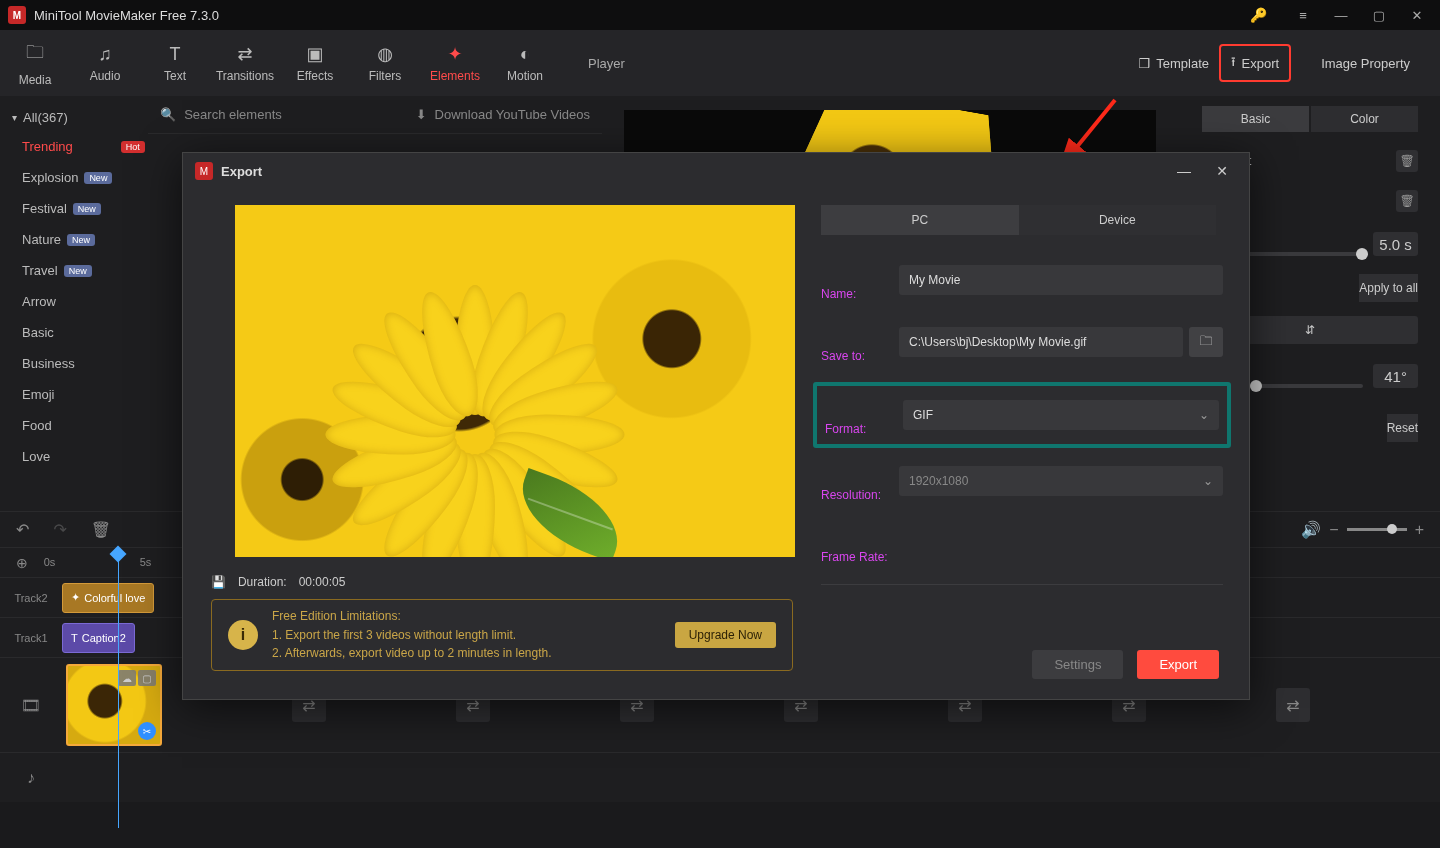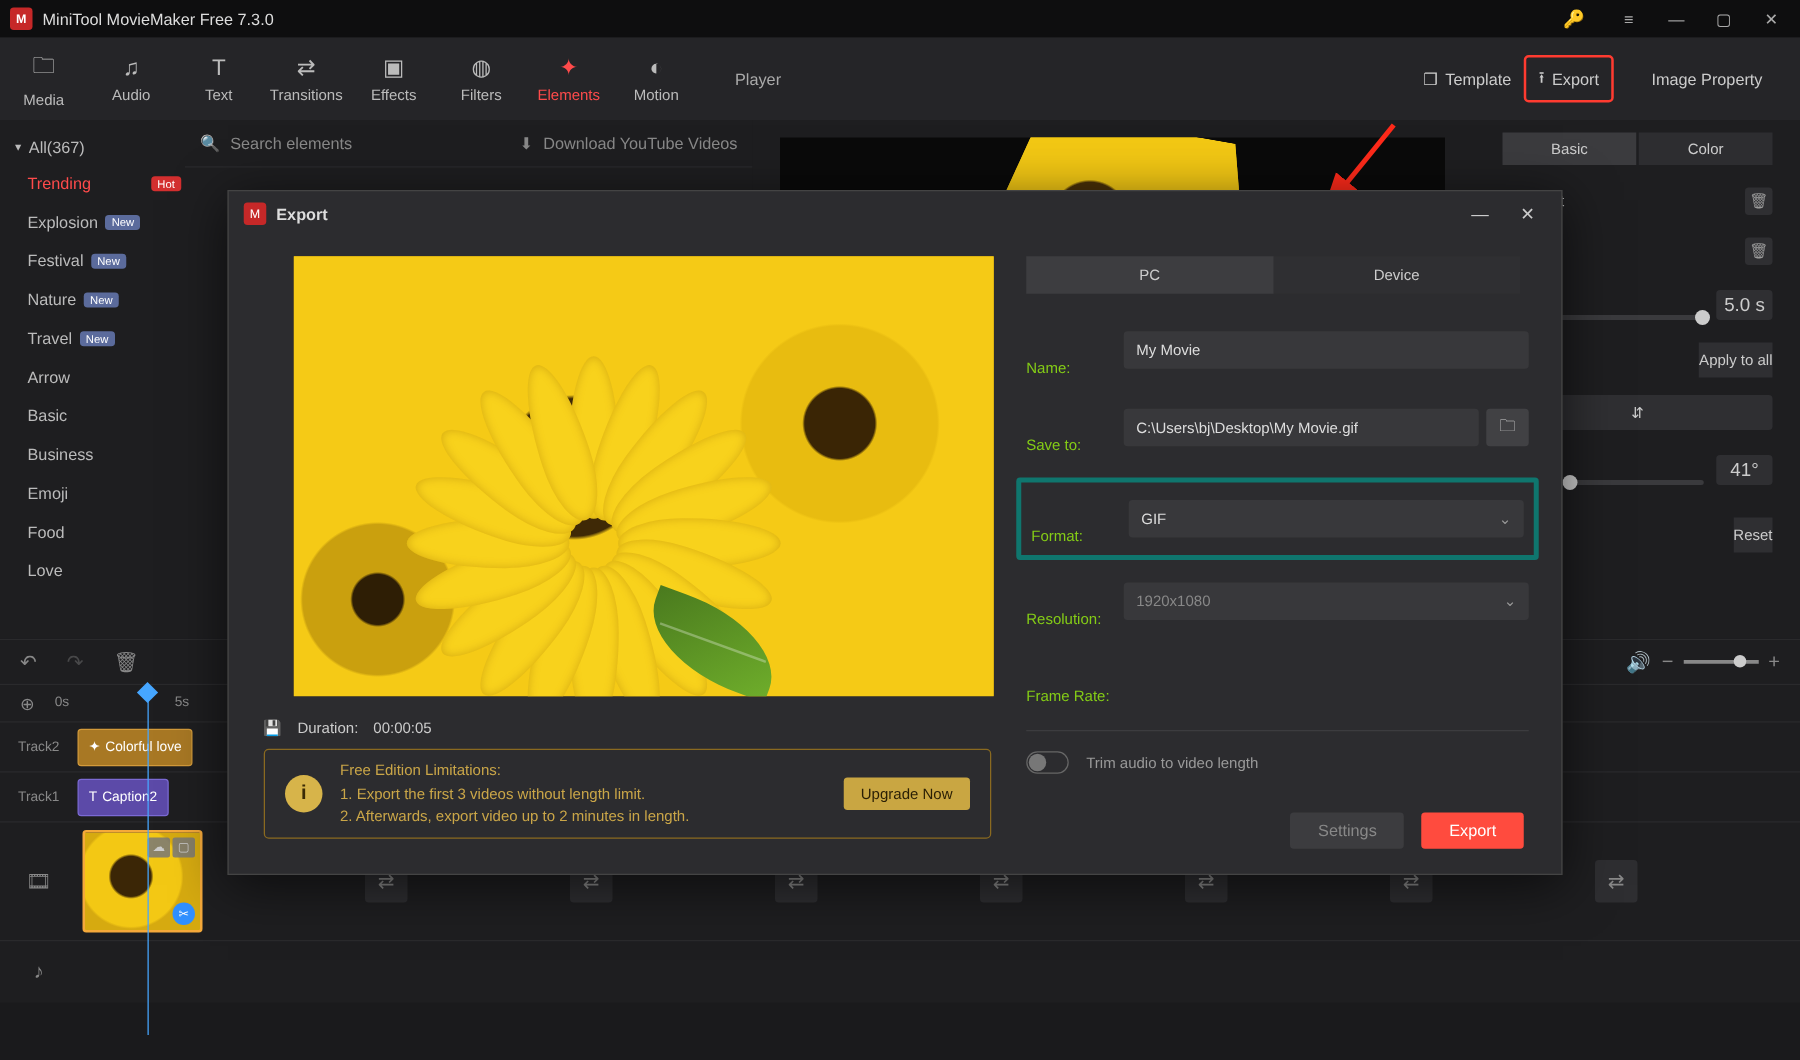--- a/index.html
+++ b/index.html
@@ -122,21 +122,21 @@
 .mb-limitbox .i{width:30px;height:30px;border-radius:50%;background:#d7b44a;color:#3a2a06;display:flex;align-items:center;justify-content:center;font-weight:bold;font-size:16px;}
 .mb-limitbox .textcol{flex:1;font-size:12px;color:#caa648;line-height:1.55;}
 .mb-limitbox .upgrade{padding:6px 14px;background:#c9a642;color:#2a1f05;border-radius:3px;font-size:12px;}
 
 .mb-right{flex:1;padding-right:6px;}
 .dest-tabs{display:flex;width:395px;height:30px;margin-bottom:24px;}
 .dest-tab{flex:1;display:flex;align-items:center;justify-content:center;font-size:12px;color:#ccc;}
 .dest-tab.active{background:#3d3d40;}
 .dest-tab.inactive{background:#2f2f32;}
 .field-row{display:flex;align-items:center;margin-bottom:20px;}
-.field-row .lbl{width:78px;font-size:12px;color:#84cc16;margin-top:28px;}
+.field-row .lbl{width:78px;font-size:12px;color:#d946ef;margin-top:28px;}
 .field-row .inp{flex:1;height:30px;background:#38383b;border-radius:3px;padding:0 10px;font-size:12px;color:#ddd;display:flex;align-items:center;}
 .field-row .inp.dim{color:#888;}
 .field-row .fbtn{width:34px;height:30px;background:#414144;margin-left:6px;border-radius:3px;display:flex;align-items:center;justify-content:center;}
 .field-hl{border:4px solid #0f766e;border-radius:3px;padding:8px 8px;margin:-8px -8px 12px -8px;}
 .chev{margin-left:auto;color:#999;font-size:12px;}
 .trim-row{display:flex;align-items:center;gap:14px;margin-top:16px;}
 .toggle{width:34px;height:18px;border:1px solid #666;border-radius:9px;position:relative;}
 .toggle .dot{position:absolute;left:1px;top:1px;width:14px;height:14px;border-radius:50%;background:#777;}
 .hr{height:1px;background:#3c3c3f;margin:18px 0 6px 0;}
 
@@ -470,26 +470,20 @@
         <div class="lbl">Resolution:</div>
         <div class="inp dim">
             <span>1920x1080</span>
             <span class="chev">⌄</span>
           </div>
       </div>
       <div class="field-row">
         <div class="lbl" style="width:auto;">Frame Rate:</div>
       </div>
       <div class="hr"></div>
-      <div class="trim-row">
-        <div class="toggle">
-            <div class="dot"></div>
-          </div>
-        <span style="color:#999;font-size:12px;">Trim audio to video length</span>
-      </div>
     </div>
   </div>
 
   <div class="modal-foot">
     <div class="btn gray">Settings</div>
     <div class="btn red">Export</div>
   </div>
 </div>
 
 </body></html>

